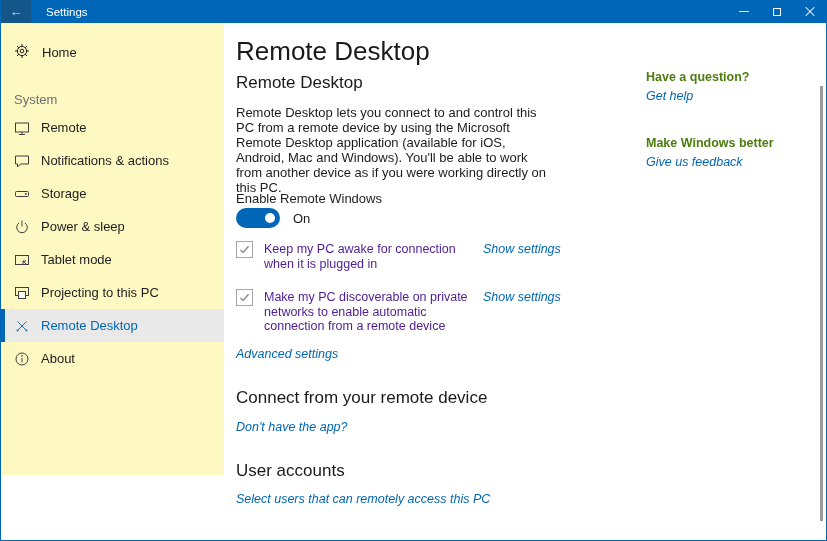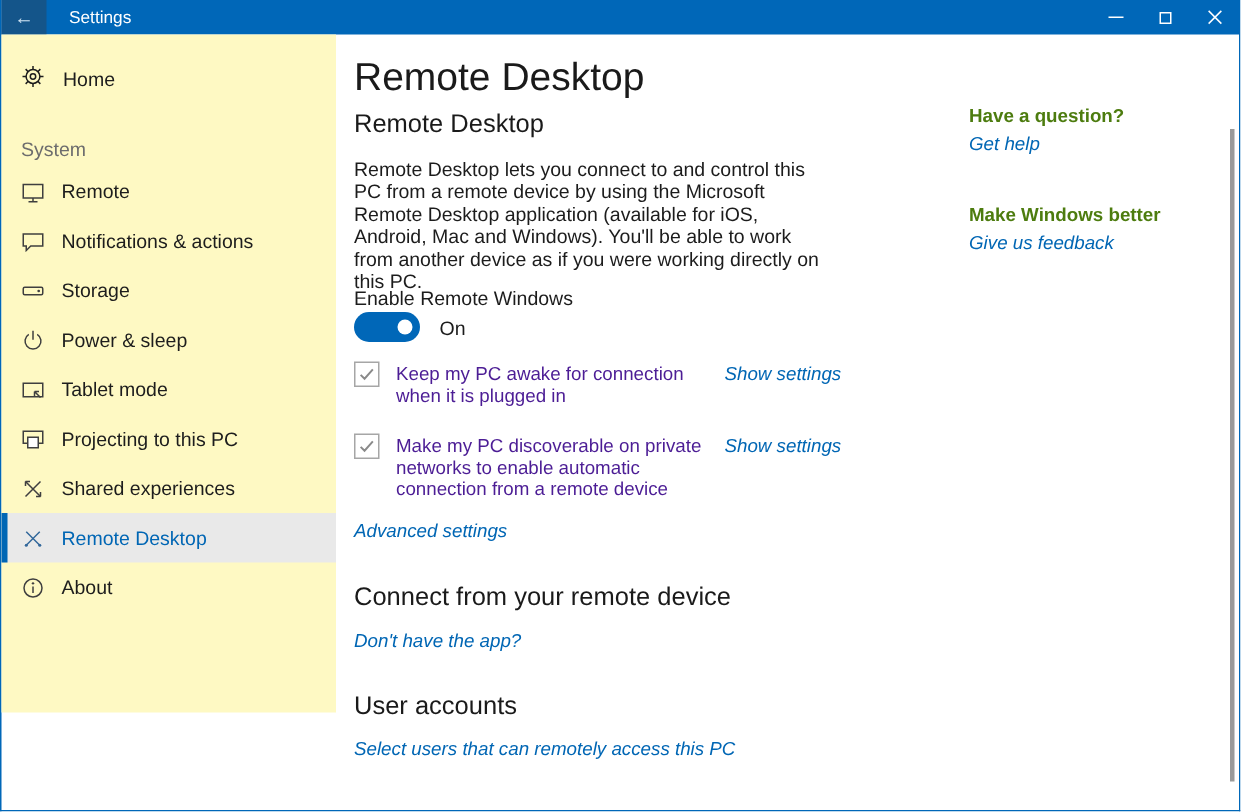--- a/index.html
+++ b/index.html
@@ -173,29 +173,20 @@
     <div class="nav-item">
       <span class="nav-icon">
         <svg class="ic" width="16" height="16" viewBox="0 0 16 16">
           <rect x="1.5" y="2.5" width="13" height="8"></rect>
           <rect x="4.5" y="6.5" width="7" height="7" fill="#fff"></rect>
         </svg>
         </span>
       <span class="nav-label">Projecting to this PC</span>
     </div>
 
-    <div class="nav-item">
-      <span class="nav-icon">
-        <svg class="ic" width="16" height="16" viewBox="0 0 16 16">
-          <path d="M3,3 L13,13 M13,3 L3,13"></path>
-          <path d="M3,3 l3,0 M3,3 l0,3 M13,13 l-3,0 M13,13 l0,-3"></path>
-        </svg>
-        </span>
-      <span class="nav-label">Shared experiences</span>
-    </div>
 
     <div class="nav-item selected">
       <span class="nav-icon">
         <svg class="ic" width="16" height="16" viewBox="0 0 16 16">
           <path d="M3.5,3.5 L12.5,12.5 M12.5,3.5 L3.5,12.5"></path>
           <circle cx="3.5" cy="12.5" r="1" fill="currentColor" stroke="none"></circle>
           <circle cx="12.5" cy="12.5" r="1" fill="currentColor" stroke="none"></circle>
         </svg>
         </span>
       <span class="nav-label">Remote Desktop</span>

